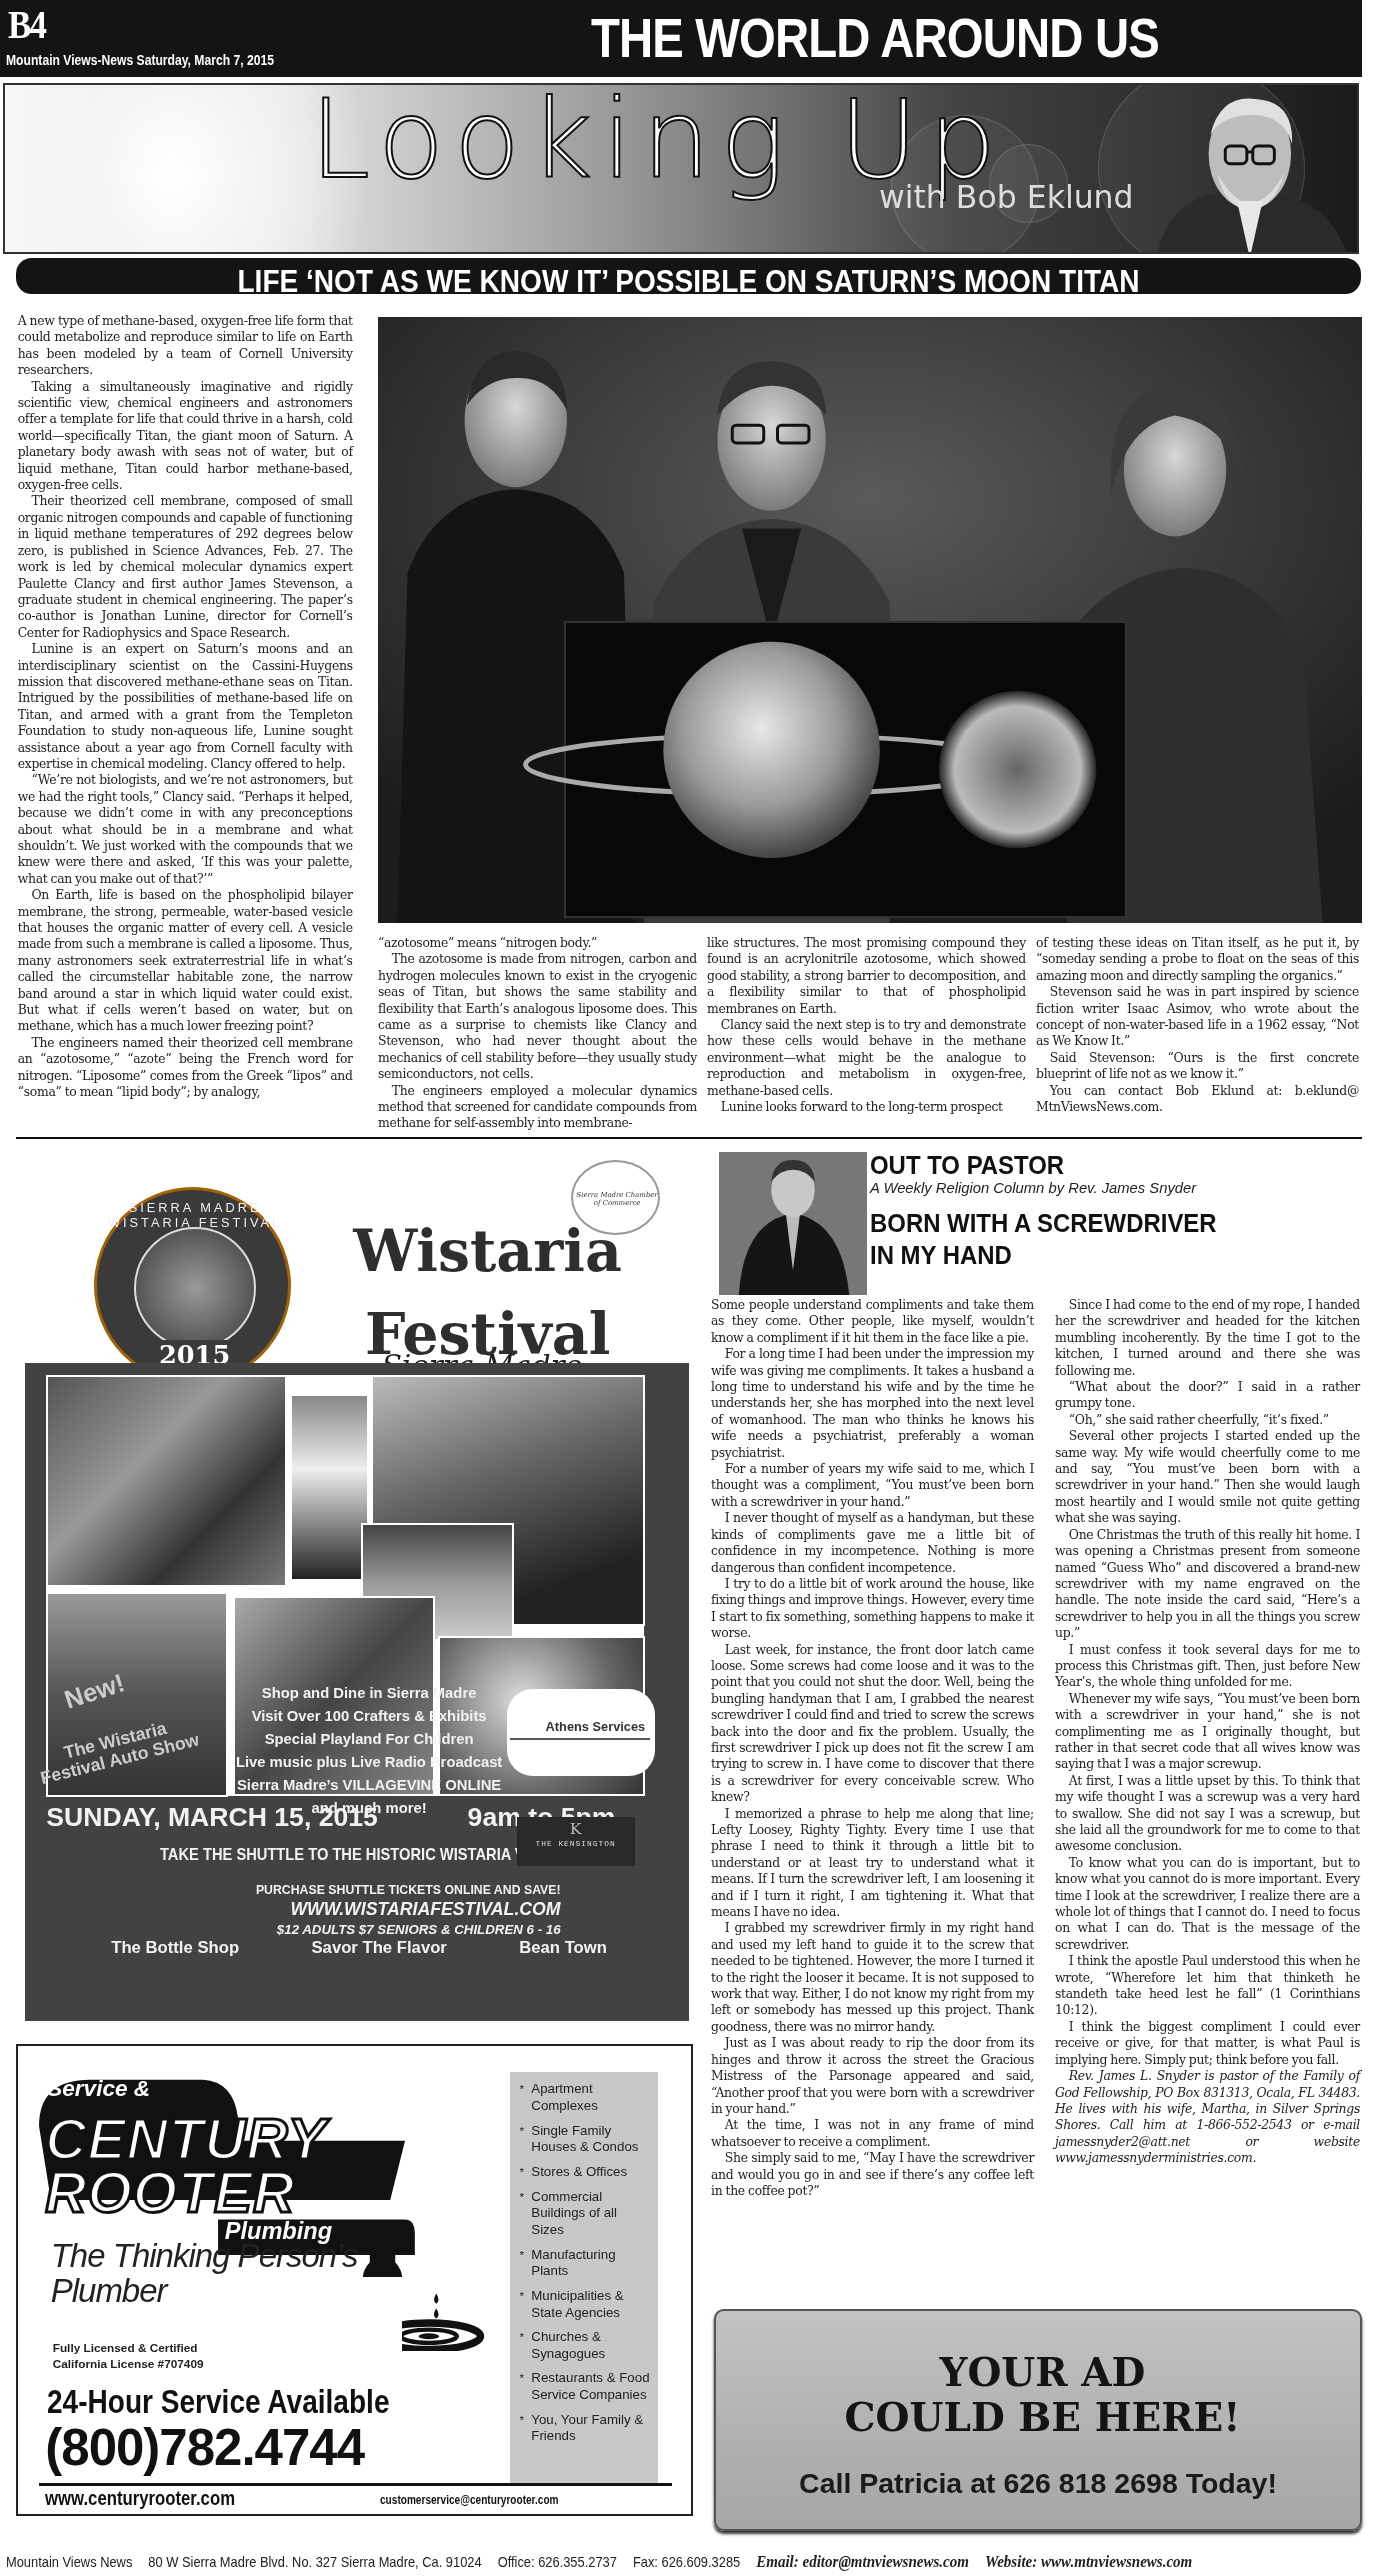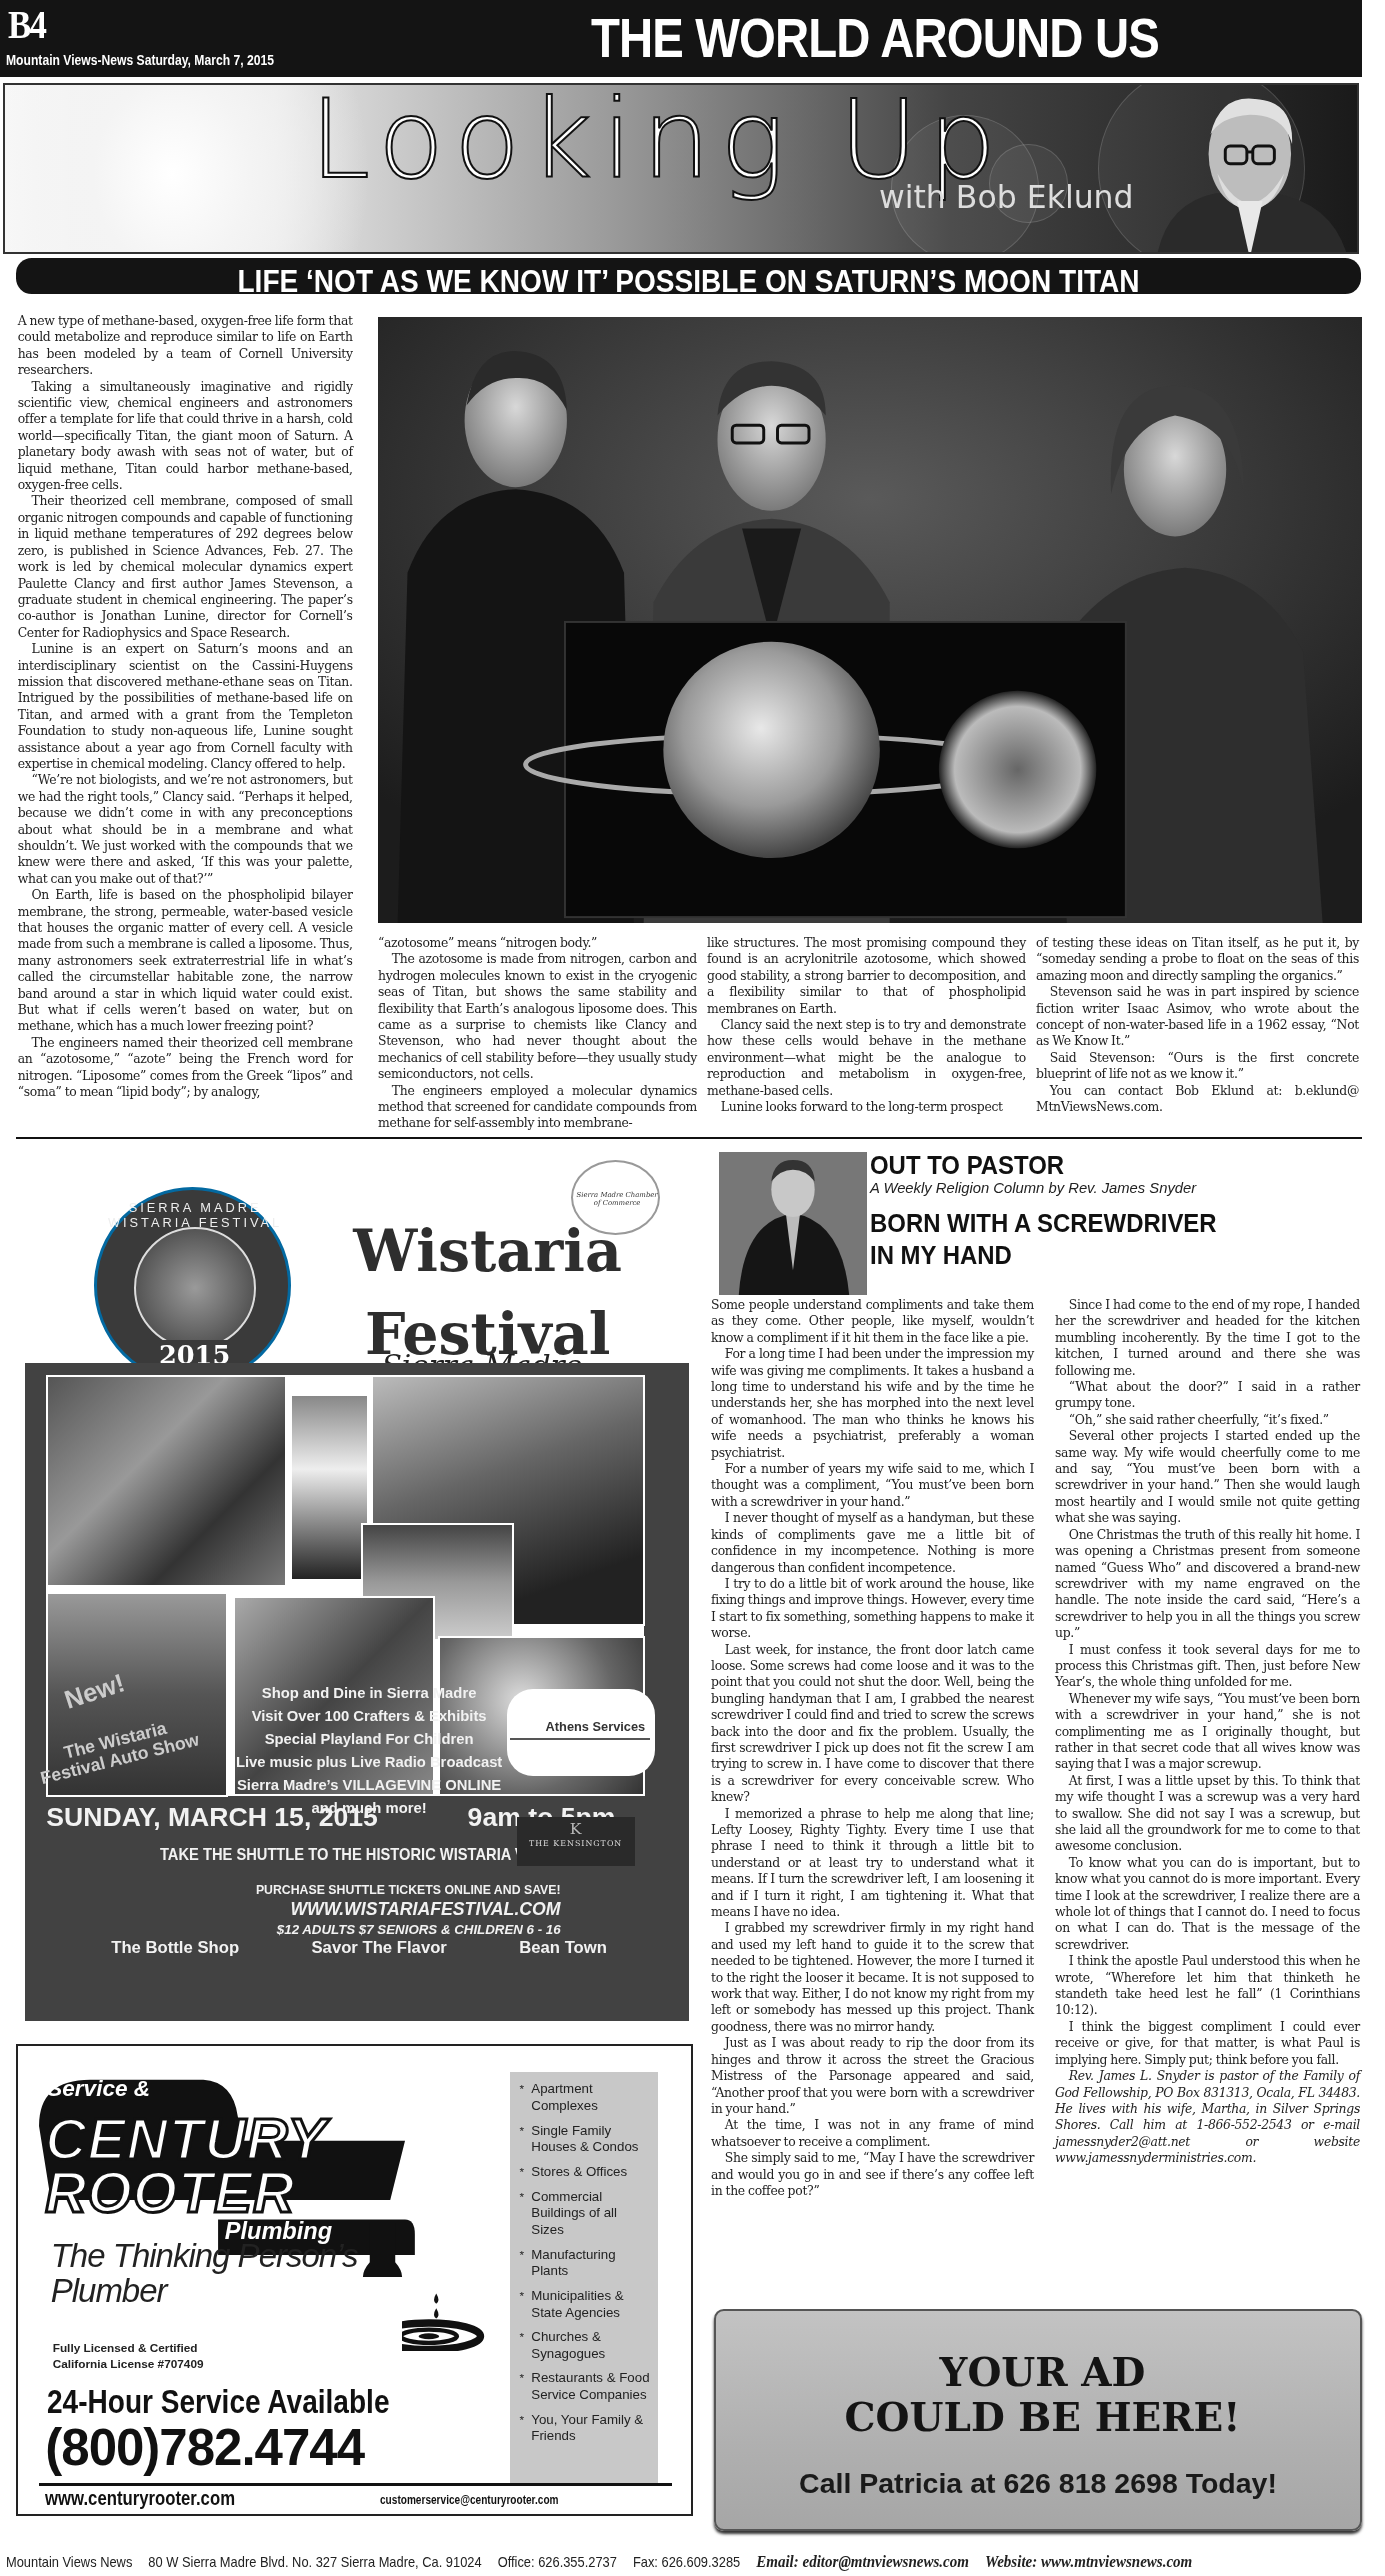--- a/index.html
+++ b/index.html
@@ -30,21 +30,21 @@
   
   .col { position: absolute; font-family: "DejaVu Serif", serif; font-size: 12.4px; line-height: 16.4px; text-align: justify; color: #222; letter-spacing: -0.3px; word-spacing: -0.5px; }
   .col p { text-indent: 13.8px; }
   .col p.noindent { text-indent: 0; }
 
   #photo-main { left: 378px; top: 317px; width: 984px; height: 606px; background: #222; overflow: hidden; }
   .rule { position: absolute; background: #111; }
 
   
   #wistaria-ad { left: 24.6px; top: 1150px; width: 664px; height: 871px; }
-  #wf-badge { left: 69px; top: 37px; width: 197px; height: 197px; border-radius: 50%; background: #3a3a3a; border: 3px solid #0369a1; }
+  #wf-badge { left: 69px; top: 37px; width: 197px; height: 197px; border-radius: 50%; background: #3a3a3a; border: 3px solid #a16207; }
   #wf-badge-inner { left: 37px; top: 37px; width: 122px; height: 122px; border-radius: 50%; background: radial-gradient(circle, #9a9a9a, #555 70%, #333); border: 2px solid #ddd; }
   #wf-badge-ring { left: 0; top: 9.8px; width: 197px; text-align: center; font-family: "Liberation Sans", sans-serif; font-size: 12.8px; color: #eee; letter-spacing: 3px; }
   #wf-badge-year { left: 44px; top: 150px; width: 108px; text-align: center; font-family: "DejaVu Serif", serif; font-weight: bold; font-size: 25.6px; color: #fff; background: #3a3a3a; }
   #wf-title { left: 276px; top: 59px; width: 374px; text-align: center; font-family: "DejaVu Serif", serif; font-weight: bold; font-size: 57px; line-height: 83px; color: #2e2e2e; }
   #wf-subtitle { left: 285px; top: 199px; width: 354px; text-align: center; font-family: "DejaVu Serif", serif; font-style: italic; font-size: 29.5px; color: #222; }
   #wf-chamber { left: 546px; top: 9.8px; width: 89px; height: 75px; border-radius: 50%; border: 2px solid #999; background: #fff; }
   #wf-chamber-text { left: 0; top: 29.5px; width: 89px; font-size: 6.9px; font-style: italic; color: #333; text-align: center; }
   #wf-panel { left: 0; top: 213px; width: 664px; height: 576px; background: #424242; }
   #wf-collage { left: 21.7px; top: 11.8px; width: 598px; height: 421px; background: #fff; }
   .photo { position: absolute; background: linear-gradient(135deg, #555, #999 40%, #333 70%, #777); border: 2px solid #fff; }
@@ -52,21 +52,21 @@
   #wf-time { left: 443px; top: 439px; font-family: "Liberation Sans", sans-serif; font-weight: bold; font-size: 26.6px; color: #f2f2f2; white-space: nowrap; }
   #wf-shuttle { left: 0; top: 482px; width: 664px; text-align: center; font-family: "Liberation Sans", sans-serif; font-weight: bold; font-size: 16.7px; color: #f2f2f2; transform: scaleX(0.88); }
   #wf-lower { left: 0; top: 788px; width: 664px; height: 83px; background: #424242; }
   #wf-new { left: 39px; top: 527px; font-family: "Liberation Sans", sans-serif; font-weight: bold; font-size: 25.6px; color: #ccc; transform: rotate(-18deg); }
   #wf-autoshow { left: 9.8px; top: 581px; width: 167px; text-align: center; font-family: "Liberation Sans", sans-serif; font-weight: bold; font-size: 17.7px; line-height: 18.7px; color: #ccc; transform: rotate(-14deg); }
   #wf-bullets { left: 187px; top: 532px; width: 315px; text-align: center; font-family: "Liberation Sans", sans-serif; font-weight: bold; font-size: 14.8px; line-height: 23px; color: #f2f2f2; }
   #wf-athens { left: 482px; top: 539px; width: 148px; height: 87px; background: #fff; border-radius: 26px; }
   #wf-athens-text { left: 39px; top: 29.5px; font-family: "Liberation Sans", sans-serif; font-weight: bold; font-size: 12.8px; color: #333; }
   #wf-athens-arrow { left: 3.9px; top: 49px; width: 140px; height: 2px; background: #555; }
   #wf-kensington { left: 492px; top: 667px; width: 118px; height: 49px; background: #2a2a2a; }
-  #wf-kensington-text { left: 0; top: 21.7px; width: 118px; text-align: center; font-size: 7.9px; letter-spacing: 1px; color: #ddd; }
+  #wf-kensington-text { left: 0; top: 21.7px; width: 118px; text-align: center; font-size: 7.9px; letter-spacing: 1px; color: #ddd; font-family: Liberation Mono, monospace; }
   #wf-kensington-k { left: 0; top: 2px; width: 118px; text-align: center; font-size: 15.7px; color: #bbb; }
   #wf-tickets { left: 0; top: 733px; width: 536px; text-align: right; font-family: "Liberation Sans", sans-serif; font-weight: bold; color: #f2f2f2; }
   #wf-tickets .l1 { font-size: 12.3px; }
   #wf-tickets .l2 { font-size: 17.7px; font-style: italic; margin-top: 2px; }
   #wf-tickets .l3 { font-size: 13.3px; font-style: italic; margin-top: 2px; }
   #wf-tickets .l4 { font-size: 16.7px; margin-top: 2px; }
   #wf-merchants { left: 59px; top: 0; width: 551px; display: flex; justify-content: space-between; font-family: "Liberation Sans", sans-serif; font-weight: bold; font-size: 16.7px; color: #f2f2f2; padding: 0 27.6px; }
 
   
   #cr-ad { left: 15.7px; top: 2044px; width: 677px; height: 472px; border: 2px solid #222; background: #fff; }

